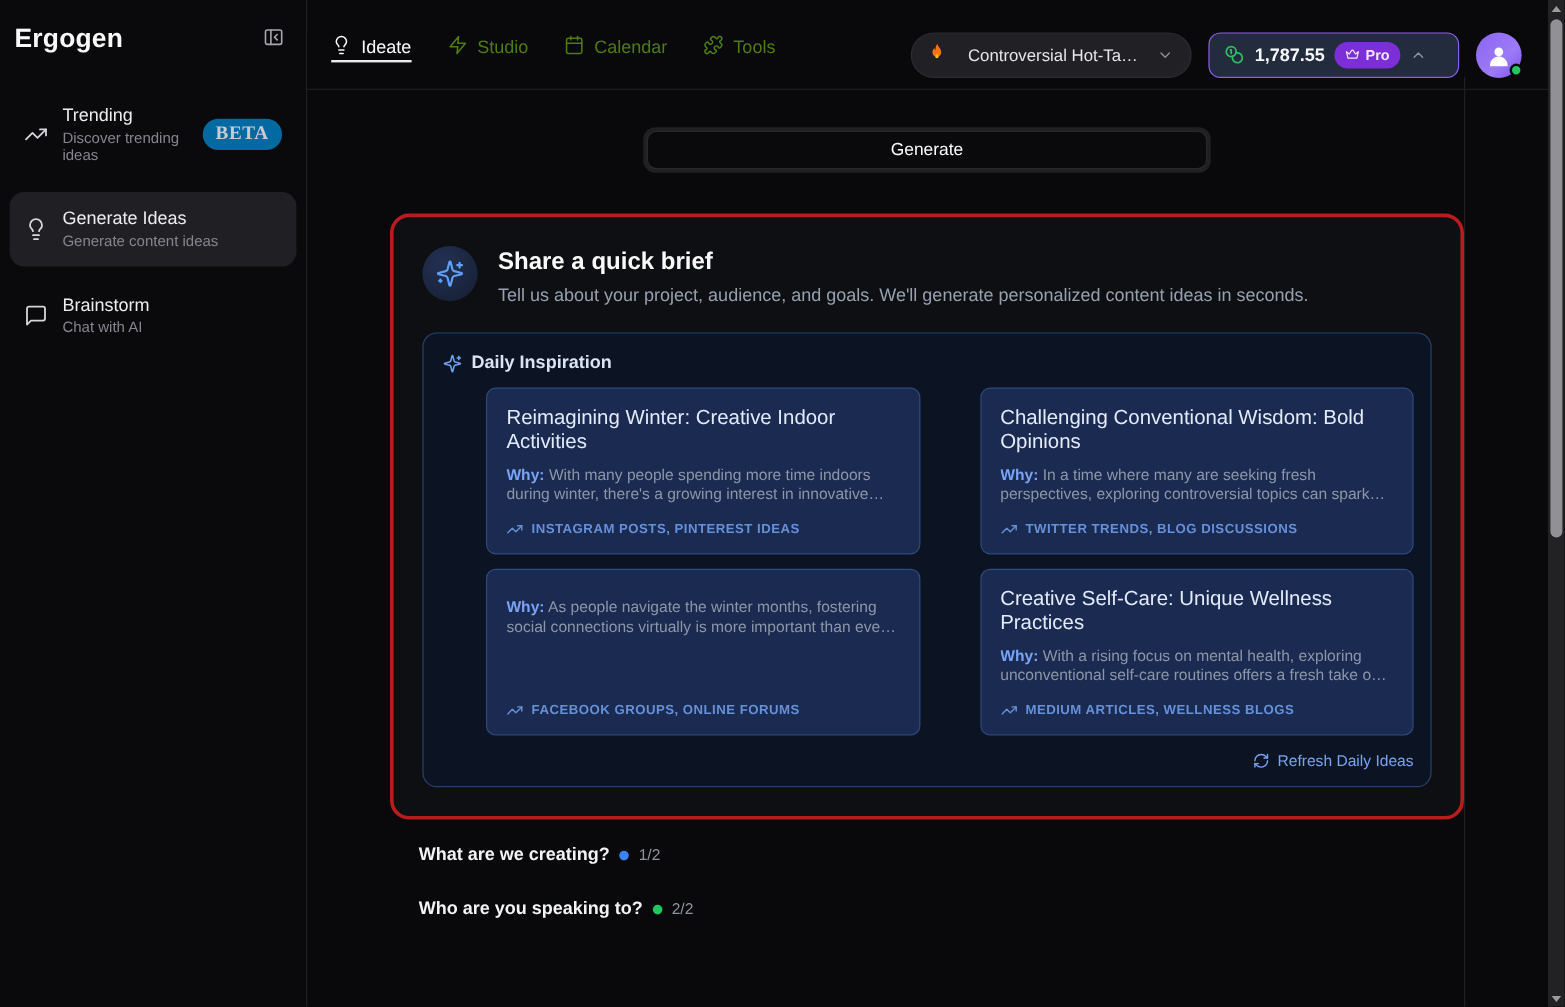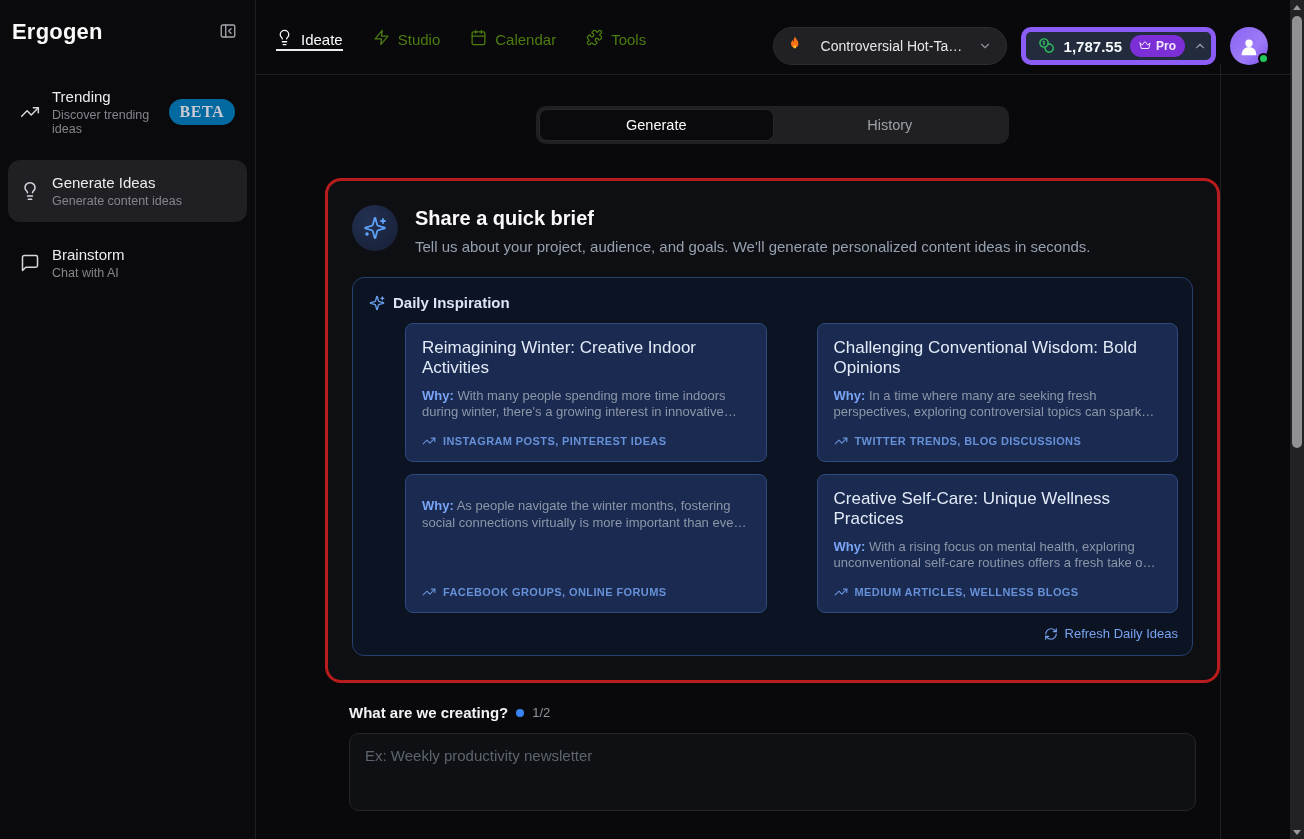--- a/index.html
+++ b/index.html
@@ -23,21 +23,21 @@
 
   
   .topbar { position:absolute; left:256px; top:0; width:1034px; height:48px; border-bottom:1px solid #1f1f23; display:flex; align-items:flex-start; justify-content:space-between; background:#09090b;margin-top:27px; }
   .top-tabs { display:flex; align-items:stretch; gap:30px; padding-left:20px; }
   .top-tab { display:flex; align-items:center; gap:8px; font-size:15px; color:#4d7c0f; cursor:pointer; border-bottom:2px solid transparent; padding-top:2px; }
   .top-tab.active { color:#fafafa; border-bottom-color:#ececf0; }
   .top-tab svg { flex:0 0 auto; }
   .topbar-right { display:flex; align-items:center; gap:14px; padding-right:22px; }
   .topic-pill { display:flex; align-items:center; gap:17px; height:38px; padding:0 14px 0 12px; background:#212125; border:1px solid #2c2c31; border-radius:999px; cursor:pointer; }
   .topic-pill .topic-label { font-size:14px; color:#e6e6ea; max-width:140px; white-space:nowrap; }
-  .credits-pill { display:flex; align-items:center; gap:8px; height:38px; padding:0 4px 0 12px; background:#222c3c; border:5px solid #8b5cf6; border-radius:10px; cursor:pointer; }
+  .credits-pill { display:flex; align-items:center; gap:8px; height:38px; padding:0 26px 0 12px; background:#222c3c; border:1px solid #8b5cf6; border-radius:10px; cursor:pointer; }
   .credits-value { font-size:15px; font-weight:700; color:#f6f8fb; }
   .pro-badge { display:flex; align-items:center; gap:5px; height:22px; padding:0 9px; background:#7c2fd6; border-radius:999px; color:#f3e8ff; font-size:12px; font-weight:600; }
   .avatar { position:relative; width:38px; height:38px; border-radius:50%; background:linear-gradient(135deg,#8a63f2 0%,#9d7bf7 60%,#7c52ea 100%); display:flex; align-items:center; justify-content:center; cursor:pointer; }
   .avatar .status-dot { position:absolute; right:-1px; bottom:1px; width:11px; height:11px; border-radius:50%; background:#22c55e; border:2px solid #0a0a0c; }
 
   
   .main { position:absolute; left:256px; top:64px; width:965px; height:775px; border-right:1px solid #202024; overflow:hidden; }
   .content { width:895px; margin-left:69px; }
 
   .segmented { width:473px; height:38px; margin:42px auto 0; background:#202023; border-radius:10px; padding:3px; display:flex; }
@@ -236,21 +236,20 @@
         <span class="status-dot"></span>
       </div>
     </div>
   </header>
 
   <div class="main">
     <div class="content">
 
       <div class="segmented">
         <div class="segment active">Generate</div>
-        <div class="segment">History</div>
       </div>
 
       <section class="brief-card">
         <div class="brief-header">
           <div class="brief-badge">
             <span style="display:flex;">
               <svg width="24" height="24" viewBox="0 0 24 24" fill="none" stroke="currentColor" stroke-width="1.8" stroke-linecap="round" stroke-linejoin="round">
                   <path d="M9.94 15.5a2 2 0 0 0-1.44-1.44L2.37 12.5a.5.5 0 0 1 0-.96L8.5 9.94A2 2 0 0 0 9.94 8.5l1.58-6.14a.5.5 0 0 1 .96 0l1.58 6.14a2 2 0 0 0 1.44 1.44l6.13 1.58a.5.5 0 0 1 0 .96l-6.13 1.58a2 2 0 0 0-1.44 1.44l-1.58 6.14a.5.5 0 0 1-.96 0z"></path>
                   <path d="M20 3v4"></path>
                   <path d="M22 5h-4"></path>
@@ -351,23 +350,20 @@
           </div>
         </div>
       </section>
 
       <div class="field-block">
         <div class="field-label-row">
           <span class="field-label">What are we creating?</span>
           <span class="count-dot" style="background: rgb(59, 130, 246);"></span>
           <span class="field-count">1/2</span>
         </div>
-        <div class="ta-wrap">
-          <textarea class="ta-1" placeholder="Ex: Weekly productivity newsletter" style=""></textarea>
-        </div>
       </div>
 
       <div class="field-block">
         <div class="field-label-row field-2-row">
           <span class="field-label">Who are you speaking to?</span>
           <span class="count-dot" style="background: rgb(34, 197, 94);"></span>
           <span class="field-count">2/2</span>
         </div>
 
       </div>

